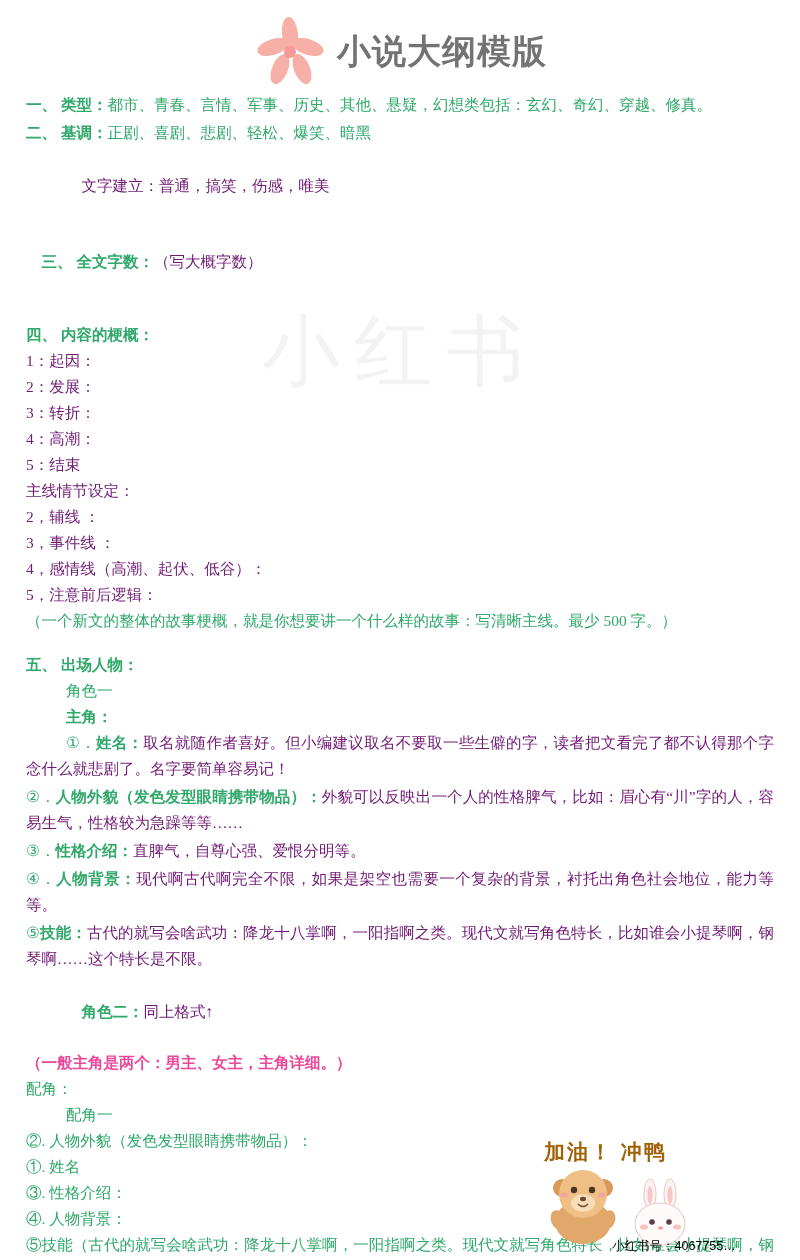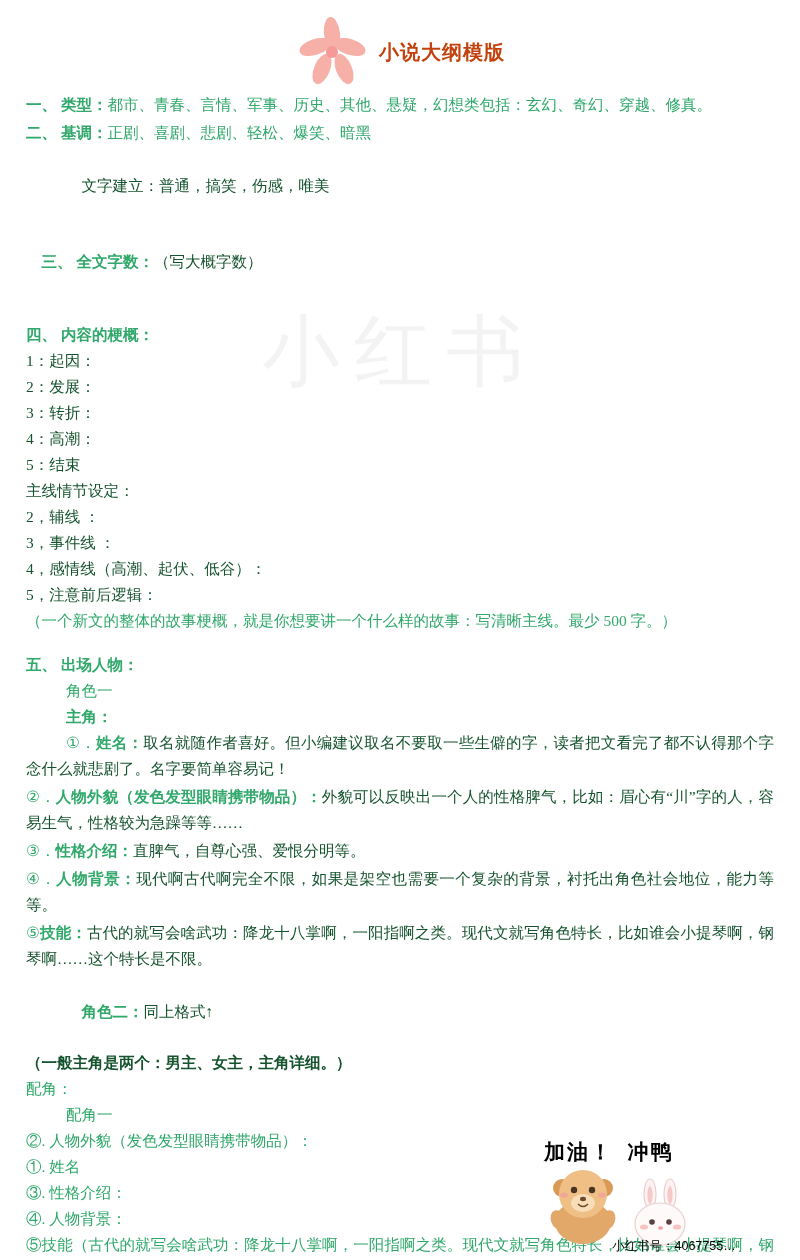--- a/index.html
+++ b/index.html
@@ -46,37 +46,37 @@
     margin-bottom: 2px;
   }
   .flower {
     position: relative;
     width: 74px;
     height: 70px;
     flex: 0 0 auto;
   }
   .flower svg { display: block; }
   .doc-title {
-    font-size: 20px;
+    font-size: 34px;
     font-weight: bold;
-    color: #c2410c;
+    color: #737373;
     letter-spacing: 1px;
     font-family: "Liberation Serif", serif;
   }
 
   
   .line {
     font-size: 15.5px;
     line-height: 25px;
     margin: 0 0 1px 0;
     white-space: pre-wrap;
   }
   .green { color: #2fa86a; }
-  .dark  { color: #14532d; }
-  .red   { color: #14532d; font-weight: bold; }
+  .dark  { color: #701a75; }
+  .red   { color: #ec4899; font-weight: bold; }
   .bold  { font-weight: bold; }
   .indent2 { padding-left: 40px; }
   .indent3 { padding-left: 56px; }
   .gap-md { height: 16px; }
   .gap-lg { height: 22px; }
   .wrapblock {
     font-size: 15.5px;
     line-height: 26px;
     margin: 0 0 2px 0;
     text-align: justify;
@@ -88,24 +88,24 @@
     right: 8px;
     bottom: 8px;
     width: 260px;
     height: 118px;
     z-index: 3;
   }
   .cheer-text {
     position: absolute;
     left: 12px;
     top: 4px;
-    font-family: Liberation Mono, monospace;
+    font-family: Liberation Sans, sans-serif;
     font-size: 21px;
     font-weight: bold;
-    color: #000000;
+    color: #a16207;
     letter-spacing: 2px;
     text-shadow: 1px 1px 0 #fff, -1px -1px 0 #fff, 1px -1px 0 #fff, -1px 1px 0 #fff;
   }
   .bear {
     position: absolute;
     left: 8px;
     top: 28px;
     width: 86px;
     height: 84px;
   }

